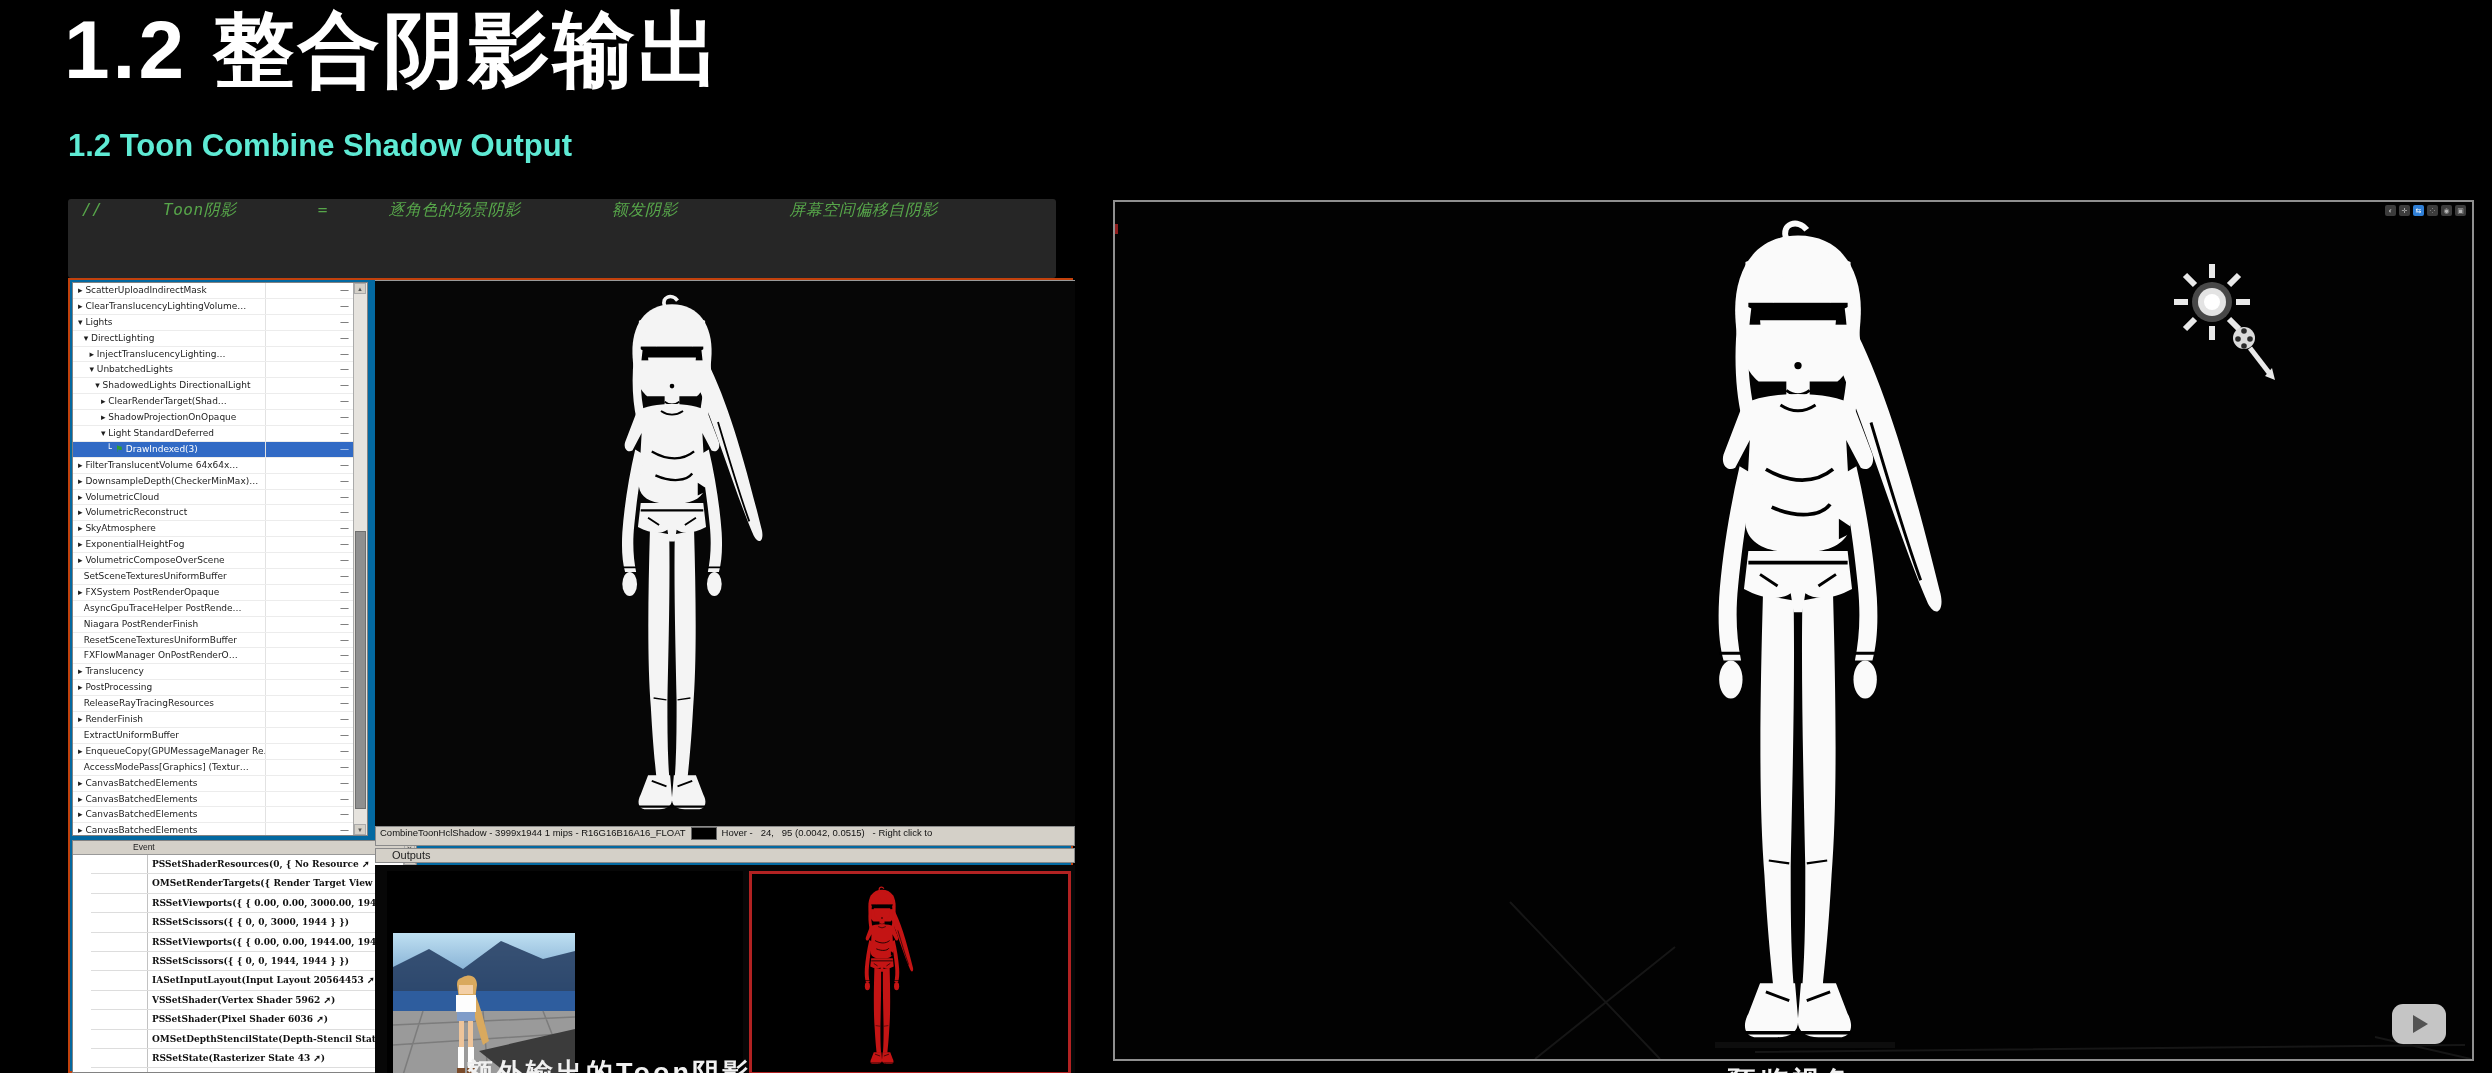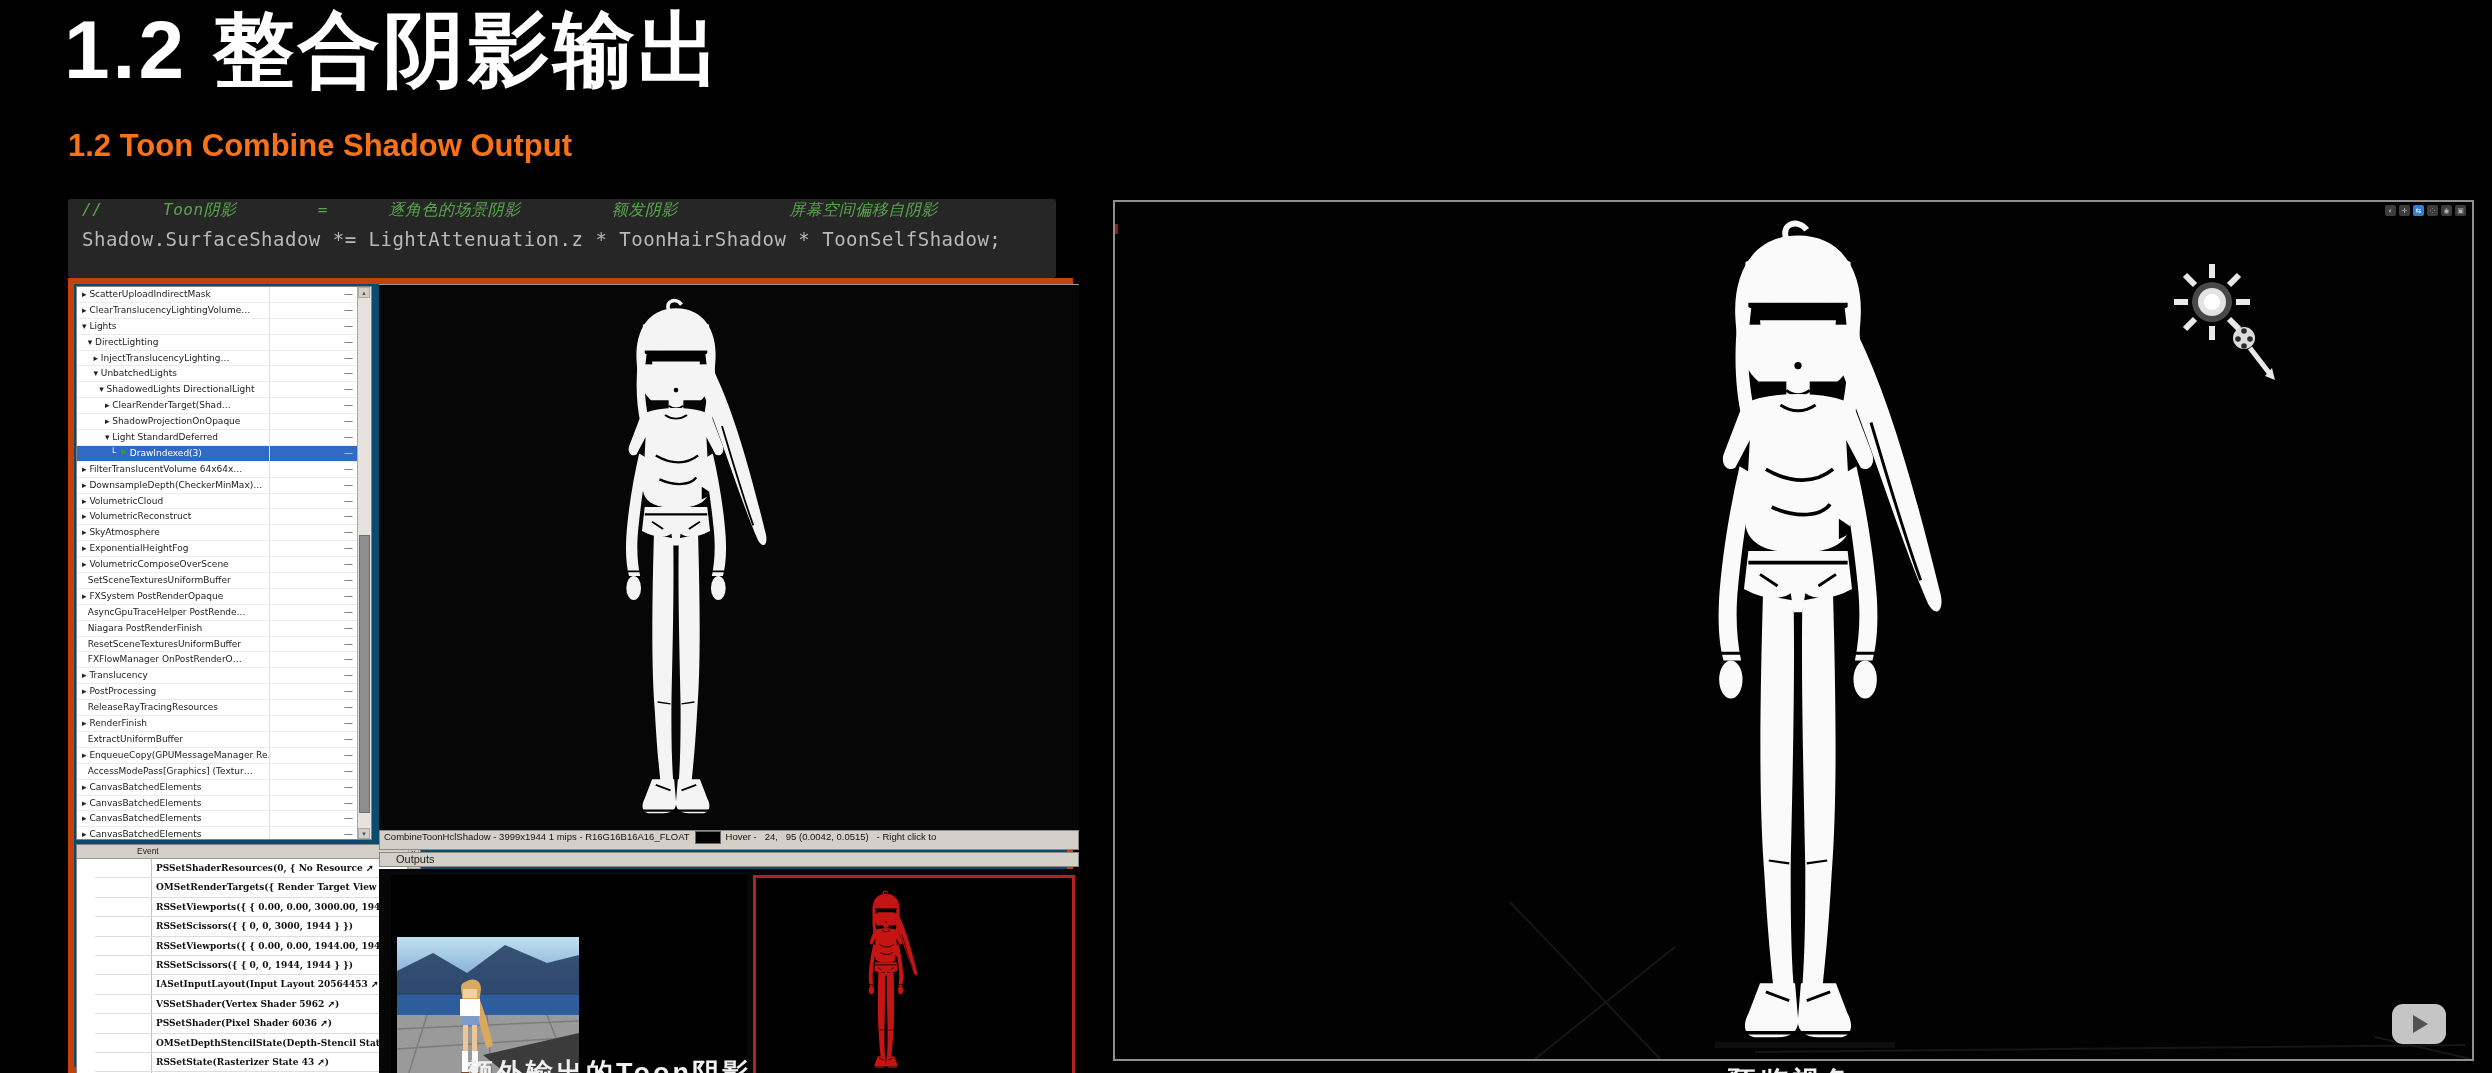--- a/index.html
+++ b/index.html
@@ -9,22 +9,22 @@
   .title{position:absolute;left:64px;top:-4px;font-size:82px;font-weight:900;color:#fff;
          letter-spacing:3px;white-space:nowrap;}
   .subtitle{position:absolute;left:68px;top:128px;font-size:31px;font-weight:700;white-space:nowrap;}
   
   .codeblock{position:absolute;left:68px;top:199px;width:988px;height:79px;background:#262626;
              border-radius:3px;box-sizing:border-box;padding:1px 14px;
              font-family:"DejaVu Sans Mono",monospace;}
   .code-comment{font-size:16px;font-style:italic;white-space:pre;letter-spacing:.5px;}
   .code-line{font-size:19px;color:#b9b9b9;white-space:pre;margin-top:7px;letter-spacing:.5px;}
   
-  .cluster{position:absolute;left:68px;top:278px;width:1005px;height:795px;background:#0c4a6e;
-           border:6px solid #c2410c;box-sizing:border-box;}
+  .cluster{position:absolute;left:68px;top:278px;width:1005px;height:795px;background:#0369a1;
+           border:2px solid #c2410c;box-sizing:border-box;}
   .tree-panel{position:absolute;left:2px;top:2px;width:296px;height:554px;background:#fff;
               border:1px solid #828282;box-sizing:border-box;overflow:hidden;}
   .trow{height:14.9px;line-height:14.9px;font-size:9px;color:#1c1c1c;display:flex;
         border-bottom:1px solid #ececec;font-family:"DejaVu Sans",sans-serif;}
   .trl{width:193px;white-space:pre;overflow:hidden;padding-left:5px;box-sizing:border-box;
        border-right:1px solid #e2e2e2;}
   .trd{flex:1;text-align:right;padding-right:18px;color:#333;}
   .trow.sel{background:#316ac5;color:#fff;}
   .trow.sel .trd{color:#dce6f5;}
   .flag{color:#2e9e2e;font-size:9px;}
@@ -118,25 +118,24 @@
         <path d="M80,440 L94,442 M120,440 L106,442" stroke="#000" stroke-width="1.5"></path>
         <path d="M74,524 L98,524 L100,548 C101,557 95,561 86,561 L70,561 C63,560 62,552 66,545 Z" fill="currentColor"></path>
         <path d="M126,524 L102,524 L100,548 C99,557 105,561 114,561 L130,561 C137,560 138,552 134,545 Z" fill="currentColor"></path>
         <path d="M64,558 L100,558 M100,558 L136,558" stroke="#000" stroke-width="2.5"></path>
         <path d="M78,530 L94,536 M122,530 L106,536" stroke="#000" stroke-width="2"></path>
       </symbol>
     </defs>
   </svg>
 
   <div class="title">1.2 整合阴影输出</div>
-  <div class="subtitle" style="color:#f97316">1.2 Toon Combine Shadow Output</div>
+  <div class="subtitle" style="color:#5eead4">1.2 Toon Combine Shadow Output</div>
 
   <div class="codeblock">
     <div class="code-comment" style="color:#57a64a">//      Toon阴影        =      逐角色的场景阴影         额发阴影           屏幕空间偏移自阴影</div>
-    <div class="code-line">Shadow.SurfaceShadow *= LightAttenuation.z * ToonHairShadow * ToonSelfShadow;</div>
   </div>
 
   <div class="cluster">
 
     <div class="tree-panel">
       <div>
 
       <div class="trow">
           <span class="trl">▸ ScatterUploadIndirectMask</span>
             <span class="trd">—</span>

